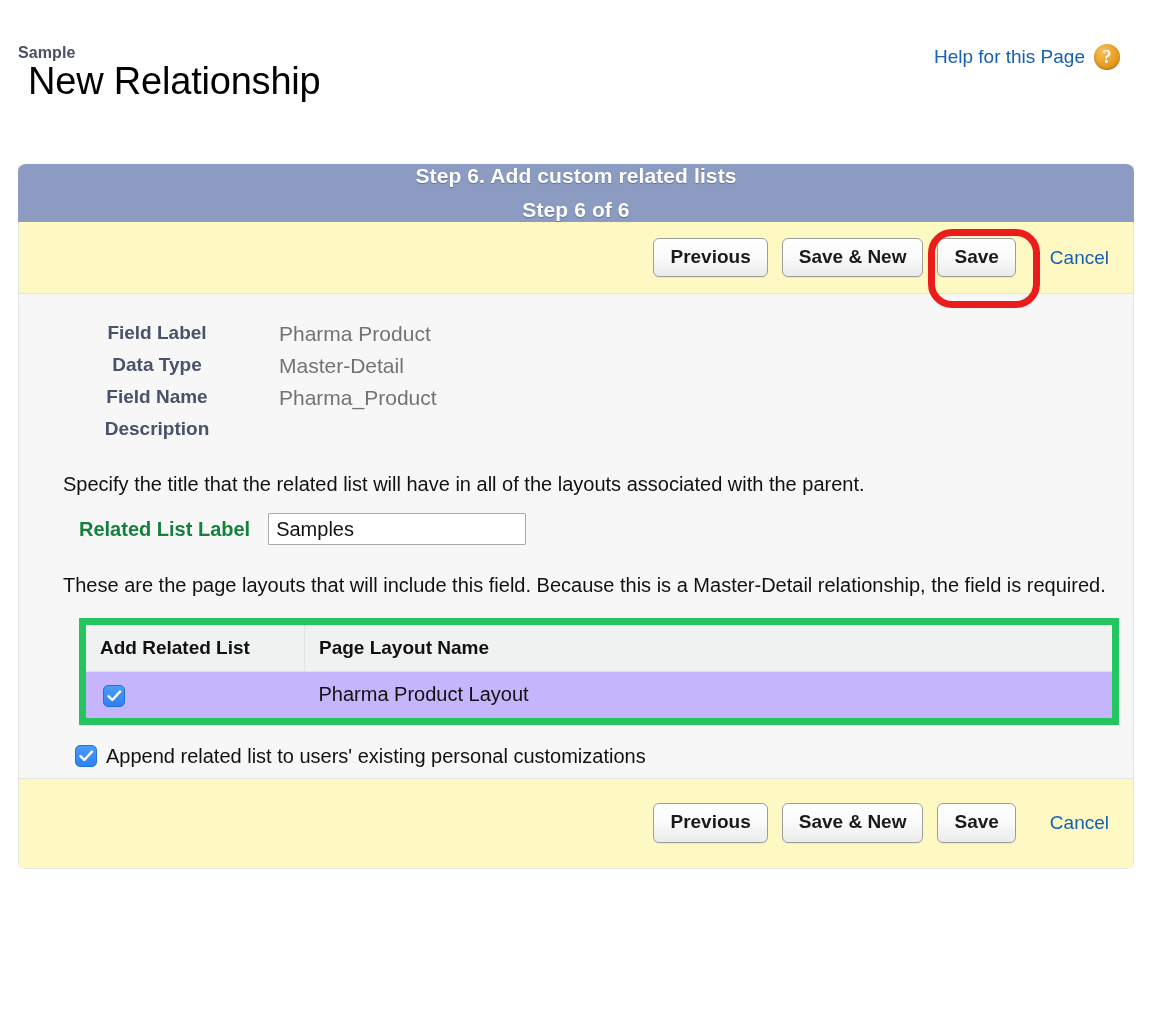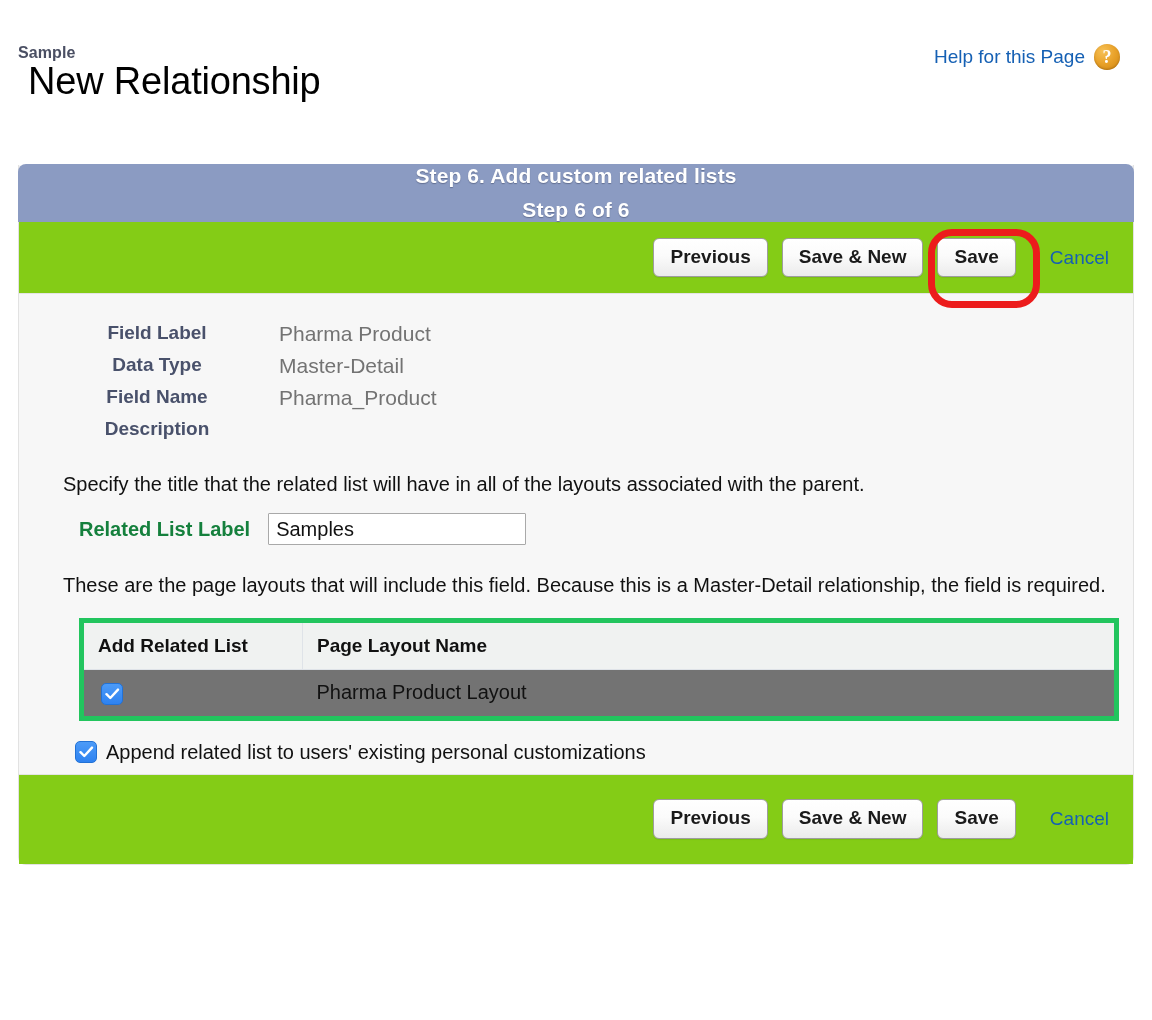--- a/index.html
+++ b/index.html
@@ -112,21 +112,21 @@
 
   
   .button-row {
     height: 72px;
     display: flex;
     align-items: center;
     justify-content: flex-end;
     gap: 14px;
     padding-right: 24px;
     box-sizing: border-box;
-    background: #84cc16;
+    background: #fef9c3;
   }
   .button-row.top { border-bottom: 1px solid #e4e4e4; }
   .button-row.bottom { border-top: 1px solid #e4e4e4; height: 90px; }
 
   .btn {
     font-family: "Liberation Sans", sans-serif;
     font-size: 19px;
     font-weight: bold;
     color: #1a1a1a;
     background: linear-gradient(to bottom, #ffffff 0%, #fbfbfb 45%, #ebebeb 100%);
@@ -214,41 +214,41 @@
     background: #ffffff;
     box-sizing: border-box;
     outline: none;
   }
 
   
   .layout-table {
     margin: 18px 0 0 36px;
     width: 1040px;
     border-collapse: collapse;
-    border: 5px solid #22c55e;
+    border: 7px solid #22c55e;
     background: #ffffff;
   }
   .layout-table th {
     background: #f0f2f1;
     font-size: 19px;
     font-weight: bold;
     color: #111111;
     text-align: left;
     padding: 12px 14px;
     border-bottom: 1px solid #dfe3e8;
   }
   .layout-table th.col-add {
     width: 190px;
     border-right: 1px solid #dfe3e8;
   }
   .layout-table td {
     padding: 11px 14px;
     font-size: 20px;
     color: #111111;
-    background: #737373;
+    background: #c4b5fd;
   }
   .layout-table td.cell-check { padding-left: 17px; }
 
   
   .cbx {
     width: 22px;
     height: 22px;
     border-radius: 5px;
     background: linear-gradient(to bottom, #4c9bf8 0%, #2e82f0 100%);
     border: 1px solid #2272d6;

